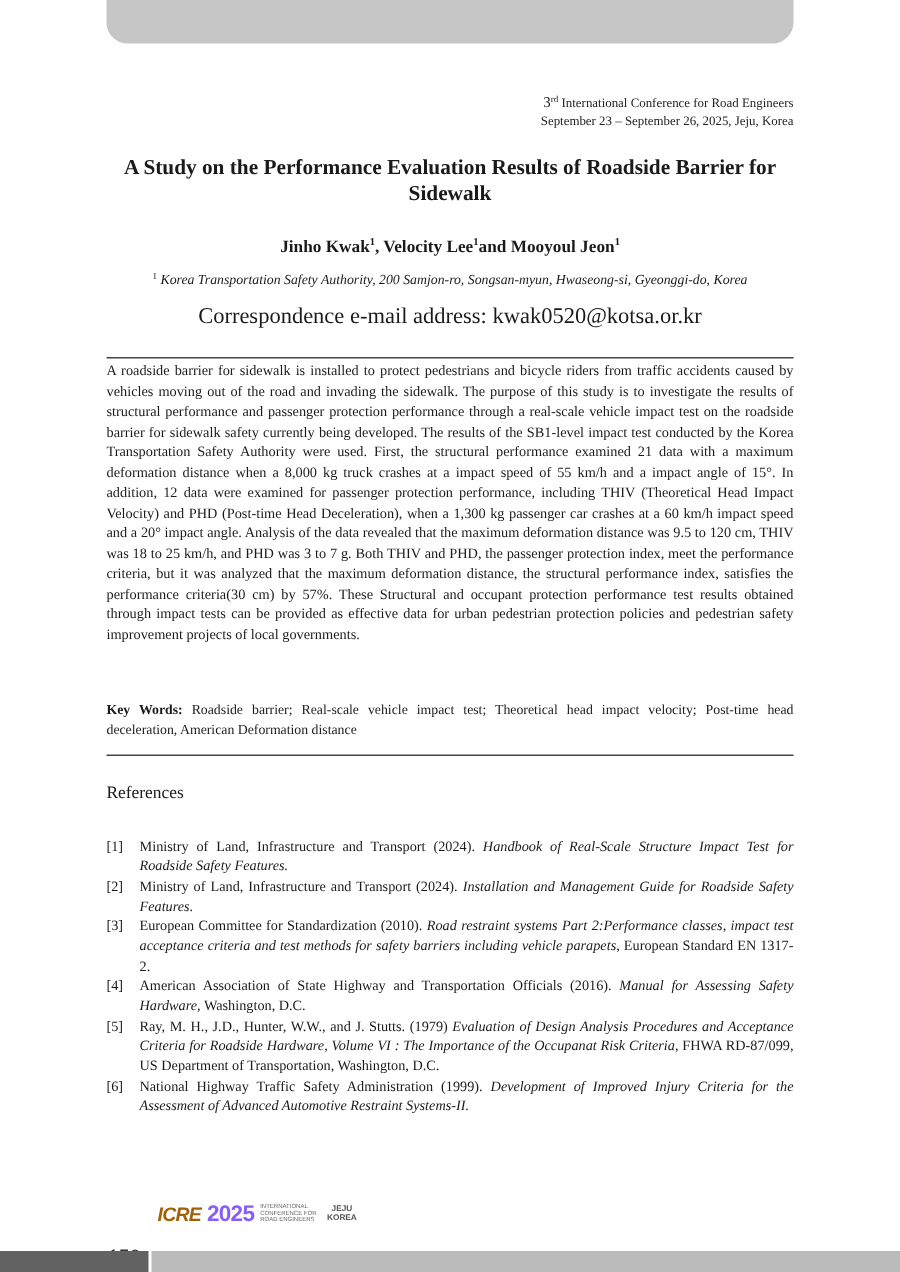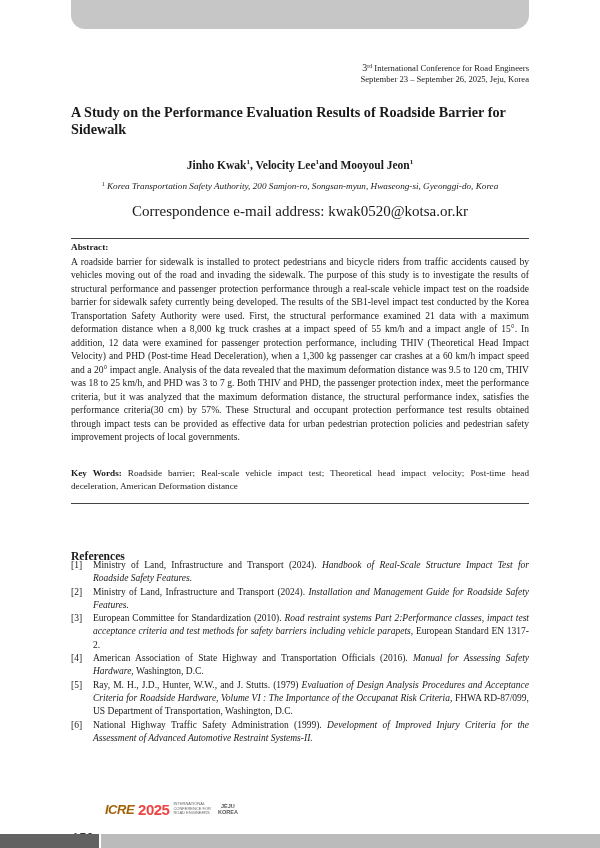--- a/index.html
+++ b/index.html
@@ -4,51 +4,51 @@
 <style>
   html, body { margin: 0; padding: 0; background: #ffffff; }
   body { width: 600px; height: 848px; position: relative; overflow: hidden;
          font-family: "Liberation Serif", serif; color: #1a1a1a; }
   .top-bar { position: absolute; left: 71px; top: 0; width: 458px; height: 29px;
              background: #c6c6c6; border-radius: 0 0 14px 14px; }
   .conf-header { position: absolute; right: 71px; top: 63px; text-align: right;
                  font-size: 8.6px; line-height: 10.5px; color: #222; }
   .conf-header sup { font-size: 6px; vertical-align: 3px; line-height: 0; }
   .conf-header .big3 { font-size: 10px; }
-  .title { position: absolute; left: 71px; width: 458px; top: 104px; 
+  .title { position: absolute; left: 71px; width: 458px; top: 104px; text-align: center;
            font-weight: bold; font-size: 14.2px; line-height: 17px; }
   .authors { position: absolute; left: 71px; width: 458px; top: 159px; text-align: center;
              font-weight: bold; font-size: 11.5px; }
   .authors sup { font-size: 7px; vertical-align: 5px; line-height: 0; }
   .affil { position: absolute; left: 60px; width: 480px; top: 181px; text-align: center;
            font-style: italic; font-size: 9.2px; }
   .affil sup { font-style: normal; font-size: 6px; vertical-align: 3px; line-height: 0; }
   .email { position: absolute; left: 71px; width: 458px; top: 203px; text-align: center;
            font-size: 15px; }
   .rule { position: absolute; left: 71px; width: 458px; height: 0; border-top: 1.3px solid #444; }
   .rule.r1 { top: 238px; }
   .rule.r2 { top: 503px; }
   .abstract { position: absolute; left: 71px; width: 458px; top: 241px;
               font-size: 9.55px; line-height: 13.5px; text-align: justify; }
   .abstract .head { font-weight: bold; font-size: 9.2px; display: block; }
   .keywords { position: absolute; left: 71px; width: 458px; top: 467px;
               font-size: 9.2px; line-height: 13px; text-align: justify; }
   .keywords .kw-label { font-weight: bold; }
-  .ref-heading { position: absolute; left: 71px; top: 550px; font-weight: bold; font-size: 11.6px; }
+  .ref-heading { position: absolute; left: 71px; top: 522px; font-weight: normal; font-size: 11.6px; }
   .refs { position: absolute; left: 71px; width: 458px; top: 559px; margin: 0; padding: 0; list-style: none;
           font-size: 9.5px; line-height: 13.3px; }
   .refs li { position: relative; padding-left: 22px; text-align: justify; }
   .refs .num { position: absolute; left: 0; top: 0; }
   .refs i { font-style: italic; }
   .page-num { position: absolute; left: 72px; top: 830px; font-family: "Liberation Sans", sans-serif;
               font-size: 13px; color: #333; }
   .logo { position: absolute; left: 105px; top: 800px; height: 18px; display: flex; align-items: center; gap: 4px;
           font-family: "Liberation Sans", sans-serif; color: #555; }
   .logo .icre { font-weight: bold; font-style: italic; font-size: 13px; color: #a16207; letter-spacing: -0.5px; }
-  .logo .year { font-weight: bold; font-size: 15px; color: #ef4444; letter-spacing: -0.5px; }
+  .logo .year { font-weight: bold; font-size: 15px; color: #8b5cf6; letter-spacing: -0.5px; }
   .logo .conf { font-size: 4px; line-height: 4.4px; color: #666; text-transform: uppercase; }
   .logo .place { font-weight: bold; font-size: 5.5px; line-height: 6.5px; color: #555; margin-left: 3px; text-align: center; }
   .bottom-dark { position: absolute; left: 0; top: 834px; width: 99px; height: 14px; background: #626262; }
   .bottom-light { position: absolute; left: 101px; top: 834px; width: 499px; height: 14px; background: #bbbbbb; }
 </style>
 </head>
 <body>
 
 <div class="top-bar"></div>
 
@@ -63,21 +63,20 @@
   <span>Jinho Kwak</span><sup>1</sup><span>, </span><span>Velocity Lee</span><sup>1</sup><span>and </span><span>Mooyoul Jeon</span><sup>1</sup>
 </div>
 
 <div class="affil"><sup>1</sup><span> Korea Transportation Safety Authority, 200 Samjon-ro, Songsan-myun, Hwaseong-si, Gyeonggi-do, Korea</span></div>
 
 <div class="email">Correspondence e-mail address: kwak0520@kotsa.or.kr</div>
 
 <div class="rule r1"></div>
 
 <div class="abstract">
-  <span class="head">Abstract:</span>
   <span>A roadside barrier for sidewalk is installed to protect pedestrians and bicycle riders from traffic accidents caused by vehicles moving out of the road and invading the sidewalk. The purpose of this study is to investigate the results of structural performance and passenger protection performance through a real-scale vehicle impact test on the roadside barrier for sidewalk safety currently being developed. The results of the SB1-level impact test conducted by the Korea Transportation Safety Authority were used. First, the structural performance examined 21 data with a maximum deformation distance when a 8,000 kg truck crashes at a impact speed of 55 km/h and a impact angle of 15°. In addition, 12 data were examined for passenger protection performance, including THIV (Theoretical Head Impact Velocity) and PHD (Post-time Head Deceleration), when a 1,300 kg passenger car crashes at a 60 km/h impact speed and a 20° impact angle. Analysis of the data revealed that the maximum deformation distance was 9.5 to 120 cm, THIV was 18 to 25 km/h, and PHD was 3 to 7 g. Both THIV and PHD, the passenger protection index, meet the performance criteria, but it was analyzed that the maximum deformation distance, the structural performance index, satisfies the performance criteria(30 cm) by 57%. These Structural and occupant protection performance test results obtained through impact tests can be provided as effective data for urban pedestrian protection policies and pedestrian safety improvement projects of local governments.</span>
 </div>
 
 <div class="keywords"><span class="kw-label">Key Words:</span><span> Roadside barrier; Real-scale vehicle impact test; Theoretical head impact velocity; Post-time head deceleration, American Deformation distance</span></div>
 
 <div class="rule r2"></div>
 
 <div class="ref-heading">References</div>
 
 <ul class="refs">

